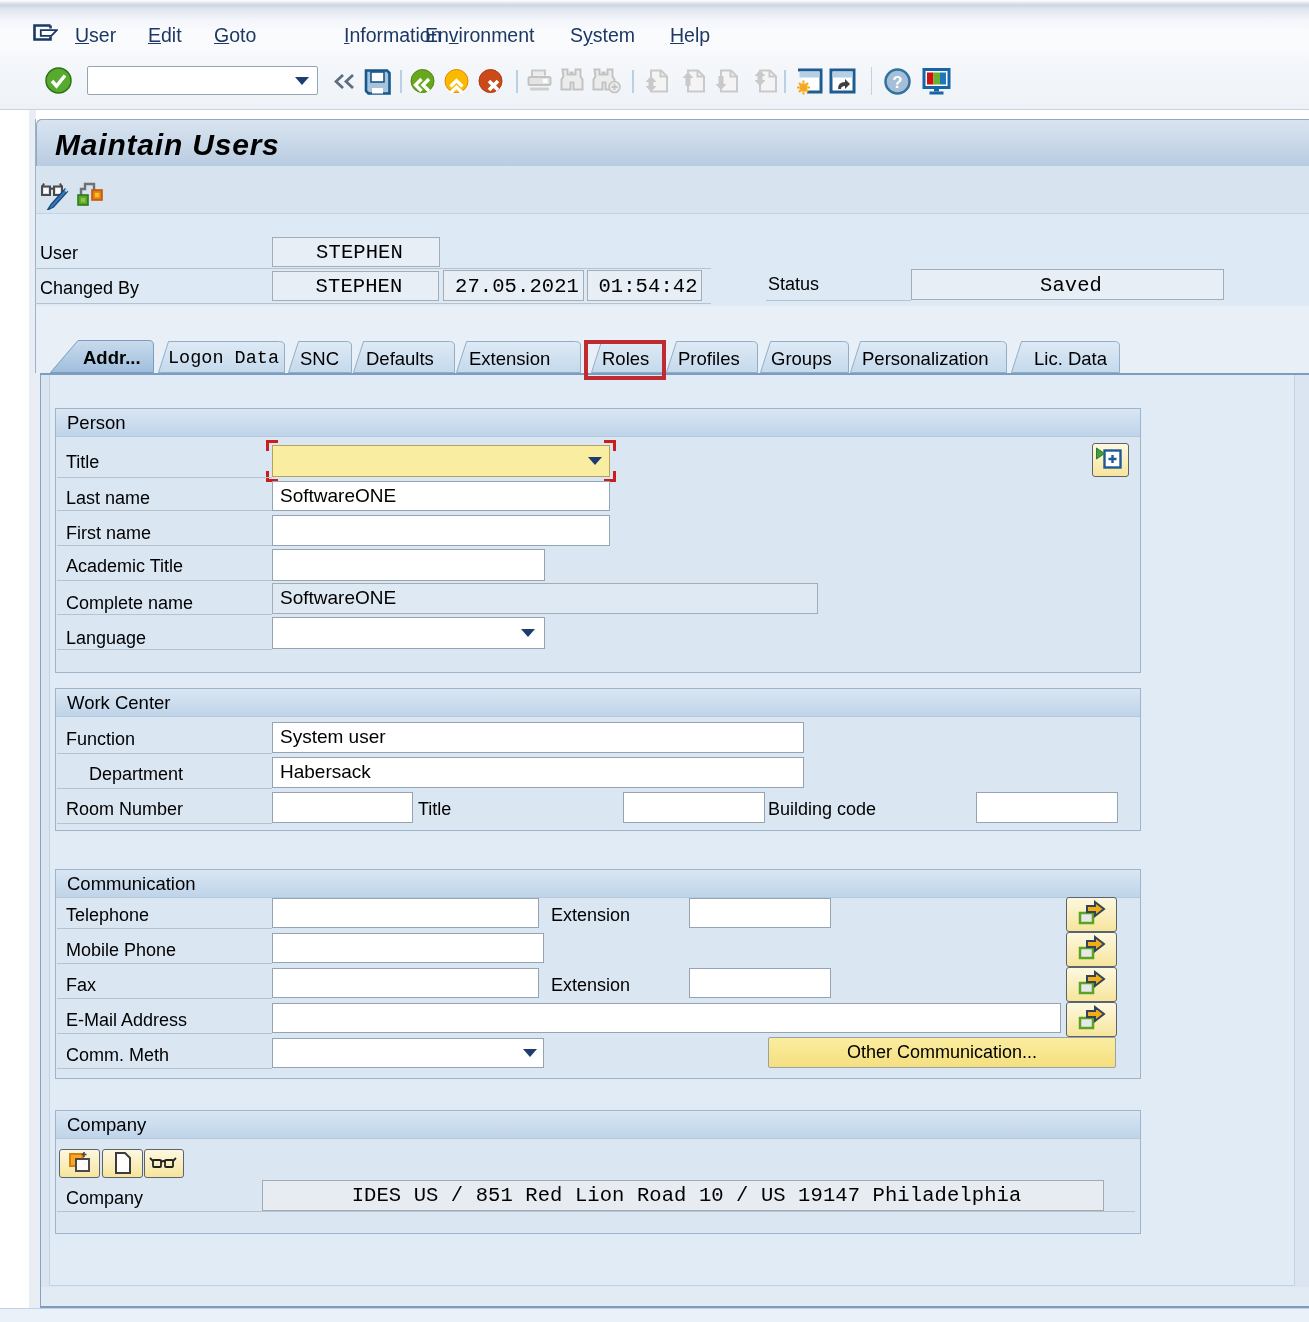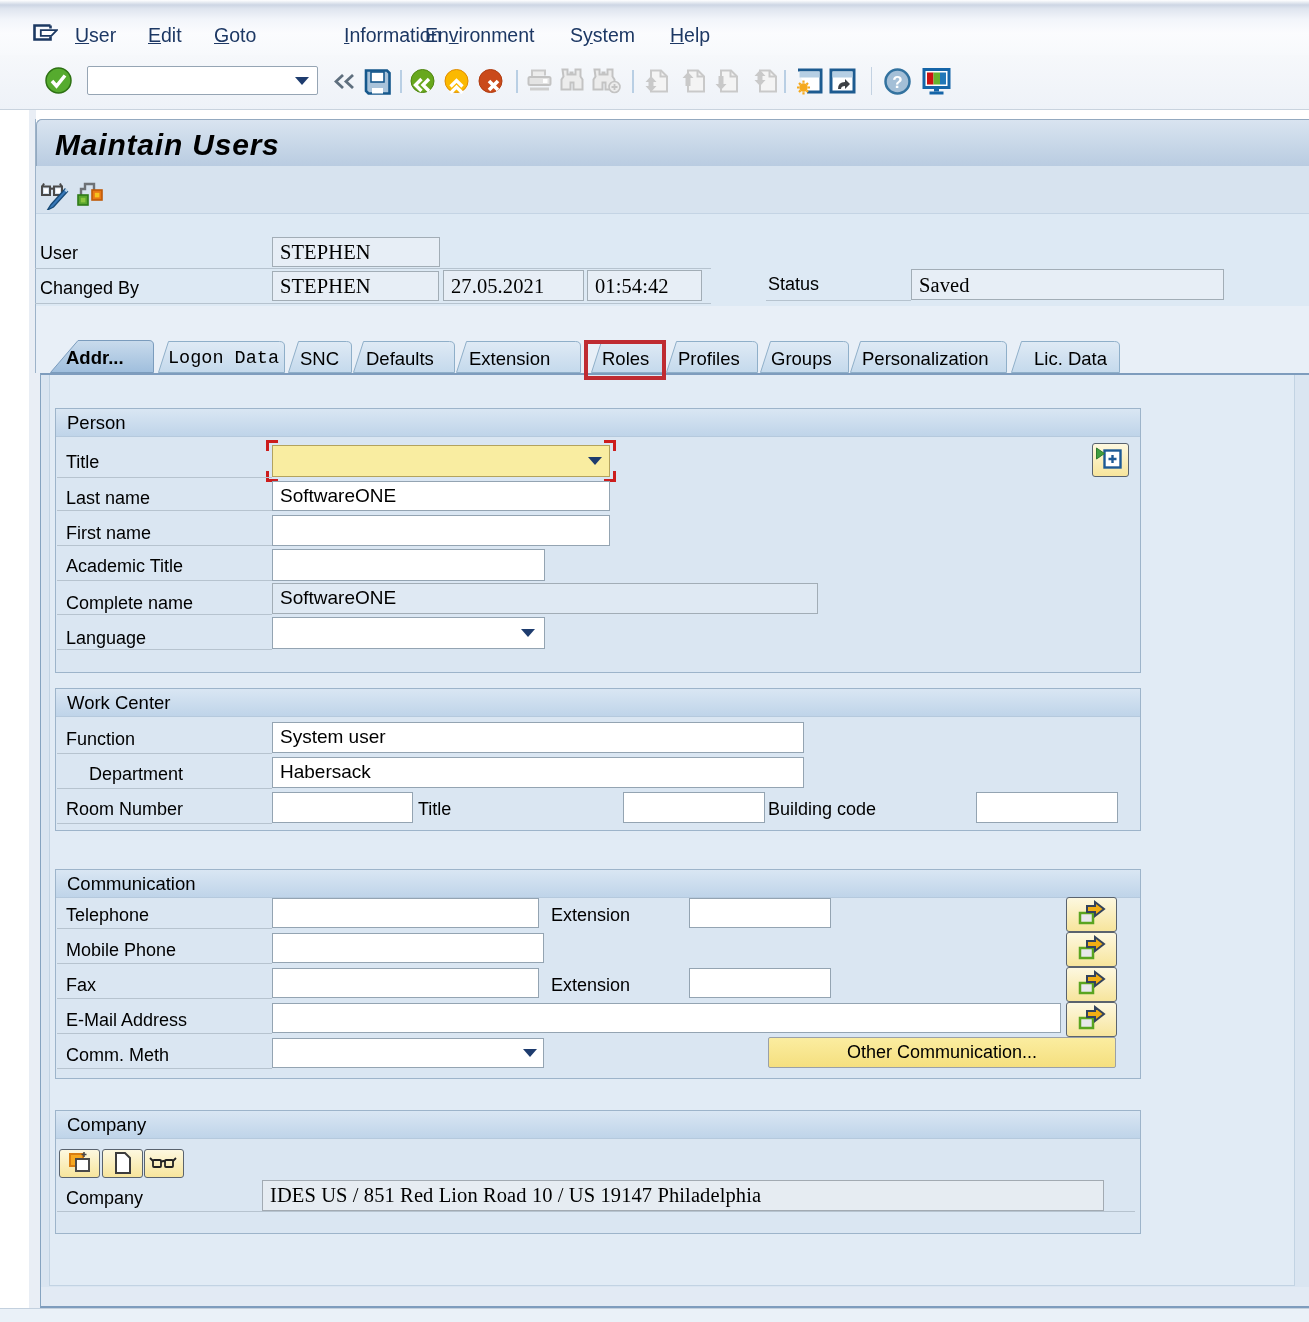--- a/index.html
+++ b/index.html
@@ -2,21 +2,21 @@
 <html><head>
 <meta charset="utf-8">
 <style>
   html,body{margin:0;padding:0;}
   body{width:1309px;height:1322px;position:relative;background:#ffffff;
        font-family:"Liberation Sans", sans-serif;overflow:hidden;}
   .abs{position:absolute;}
   .lbl{position:absolute;font-size:18px;color:#000;white-space:nowrap;}
   .fld{position:absolute;background:#fff;border:1px solid #94a4b2;box-sizing:border-box;
        font-size:19px;color:#000;padding:3px 0 0 7px;white-space:nowrap;overflow:hidden;}
-  .mono{font-family:Liberation Serif, serif;font-size:20.5px;color:#000;letter-spacing:0.1px;}
+  .mono{font-family:Liberation Mono, monospace;font-size:20.5px;color:#000;letter-spacing:0.1px;text-align:center;}
   .ro{background:#e7eef6;border:1px solid #a2adb6;}
   .hline{position:absolute;height:1px;background:#b6c3cf;}
   .ddt{position:absolute;width:0;height:0;border-left:7px solid transparent;
        border-right:7px solid transparent;border-top:8px solid #1e3c6e;}
   .grp{position:absolute;border:1px solid #9db4ca;background:#dae6f2;box-sizing:border-box;}
   .ghead{position:absolute;left:0;top:0;right:0;height:27px;
        background:linear-gradient(#d9e6f3,#bfd4e9);border-bottom:1px solid #b5c9dd;}
   .ghead span{position:absolute;left:11px;top:3px;font-size:18.5px;color:#000;}
   .ybtn{position:absolute;background:linear-gradient(#fdf8e0,#f7e59c);
         border:1px solid #5a636e;border-radius:3px;box-sizing:border-box;}
@@ -206,21 +206,21 @@
 
 <svg class="abs" style="left:40px;top:339px;" width="115" height="34" viewBox="0 0 115 34">
   <defs>
         <linearGradient id="tgA" x1="0" y1="0" x2="0" y2="1">
     <stop offset="0" stop-color="#c9dbec"></stop>
           <stop offset="1" stop-color="#9fbedd"></stop>
   </linearGradient>
       </defs>
   <path d="M10.5 33.5 L38 1.5 L109 1.5 Q113.5 1.5 113.5 6 L113.5 33.5 Z" fill="url(#tgA)" stroke="#7b9cbd" stroke-width="1"></path>
 </svg>
-<div class="tab" style="left:66px;top:347px;font-weight:bold;">Addr...</div>
+<div class="tab" style="left:83px;top:347px;font-weight:bold;">Addr...</div>
 
 <svg class="abs" style="left:156px;top:341px;" width="964" height="32" viewBox="0 0 964 32">
   <defs>
         <linearGradient id="tgI" x1="0" y1="0" x2="0" y2="1">
     <stop offset="0" stop-color="#dfeaf5"></stop>
           <stop offset="1" stop-color="#c4d9ec"></stop>
   </linearGradient>
       </defs>
   <g fill="url(#tgI)" stroke="#8fafc9" stroke-width="1">
     <path d="M2.5 31.5 L12.5 0.5 L123.5 0.5 Q128.5 0.5 128.5 5 L128.5 31.5 Z"></path>

